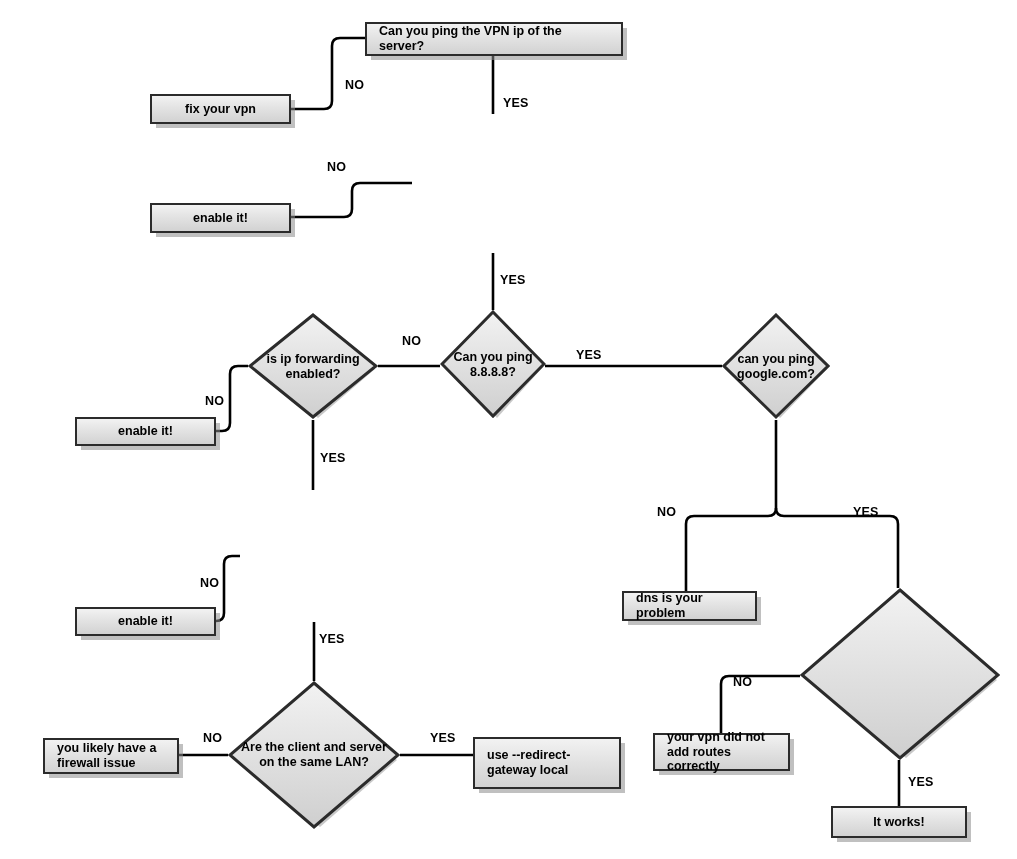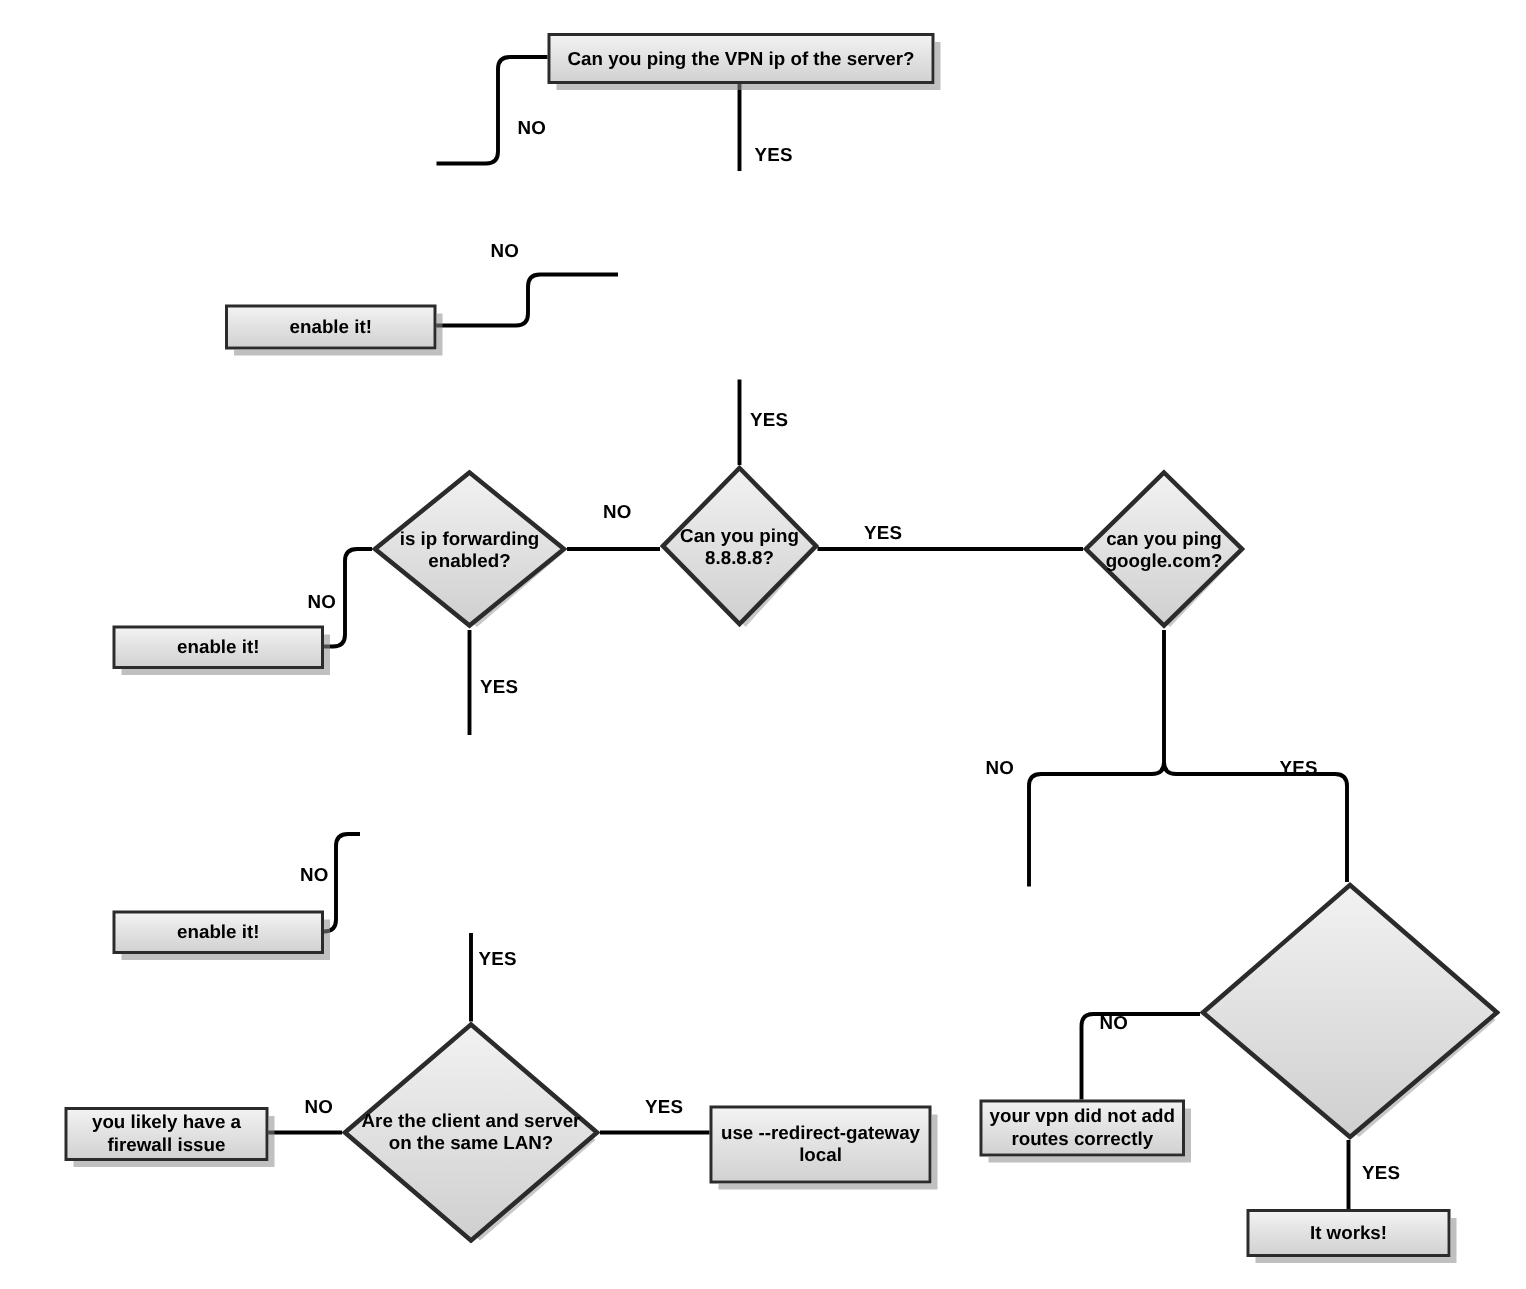--- a/index.html
+++ b/index.html
@@ -26,26 +26,26 @@
   
   .node-box {
     position: absolute;
     box-sizing: border-box;
     border: 2px solid #2b2b2b;
     background: linear-gradient(180deg, #f2f2f2 0%, #e3e3e3 45%, #d2d2d2 100%);
     box-shadow: 5px 5px 0 -1px rgba(140,140,140,0.55);
     display: flex;
     align-items: center;
     justify-content: center;
-    text-align: center;
+    text-align: left;
     color: #000;
     font-weight: bold;
     font-size: 12.5px;
     line-height: 1.18;
-    padding: 2px 0;
+    padding: 2px 12px;
   }
 
   
   .node-diamond {
     position: absolute;
     display: flex;
     align-items: center;
     justify-content: center;
   }
   .node-diamond .dia-shape {
@@ -115,20 +115,23 @@
       <path d="M 800,676 L 729,676 Q 721,676 721,684 L 721,733"></path>
 
       <path d="M 899,760 L 899,806"></path>
     </g>
   </svg>
 
   <div class="node-box" style="left:365px; top:22px; width:258px; height:34px;">
     <span>Can you ping the VPN ip of the server?</span>
   </div>
 
+  <div class="node-box" style="left:150px; top:94px; width:141px; height:30px;">
+    <span>fix your vpn</span>
+  </div>
 
 
   <div class="node-box" style="left:150px; top:203px; width:141px; height:30px;">
     <span>enable it!</span>
   </div>
 
   <div class="node-diamond" style="left:248px; top:313px; width:130px; height:107px;">
     <svg class="dia-shape" viewBox="0 0 130 107" preserveAspectRatio="none">
       <defs>
         <linearGradient id="g2" x1="0" y1="0" x2="0" y2="1">
@@ -170,20 +173,23 @@
             <stop offset="100%" stop-color="#cfcfcf"></stop>
         </linearGradient>
       </defs>
       <polygon points="58,9 105,56 58,105 11,56" fill="#9a9a9a" opacity="0.55"></polygon>
       <polygon points="54,2 106,53 54,104 2,53" fill="url(#g4)" stroke="#2b2b2b" stroke-width="3"></polygon>
     </svg>
     <span class="dia-label">can you ping
 google.com?</span>
   </div>
 
+  <div class="node-box" style="left:622px; top:591px; width:135px; height:30px;">
+    <span>dns is your problem</span>
+  </div>
 
 
   <div class="node-box" style="left:75px; top:607px; width:141px; height:29px;">
     <span>enable it!</span>
   </div>
 
   <div class="node-diamond" style="left:228px; top:681px; width:172px; height:148px;">
     <svg class="dia-shape" viewBox="0 0 172 148" preserveAspectRatio="none">
       <defs>
         <linearGradient id="g6" x1="0" y1="0" x2="0" y2="1">

